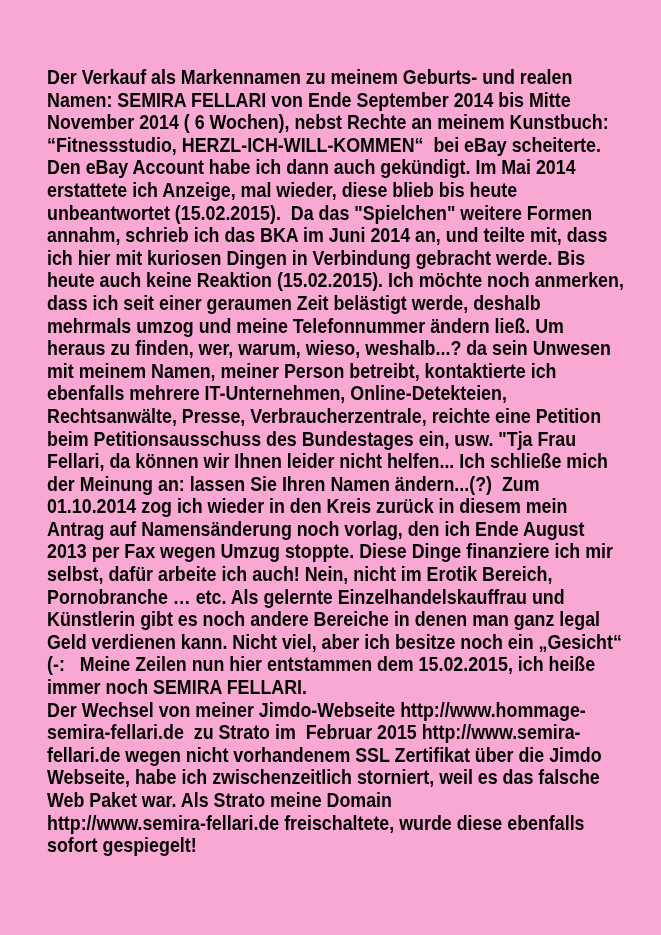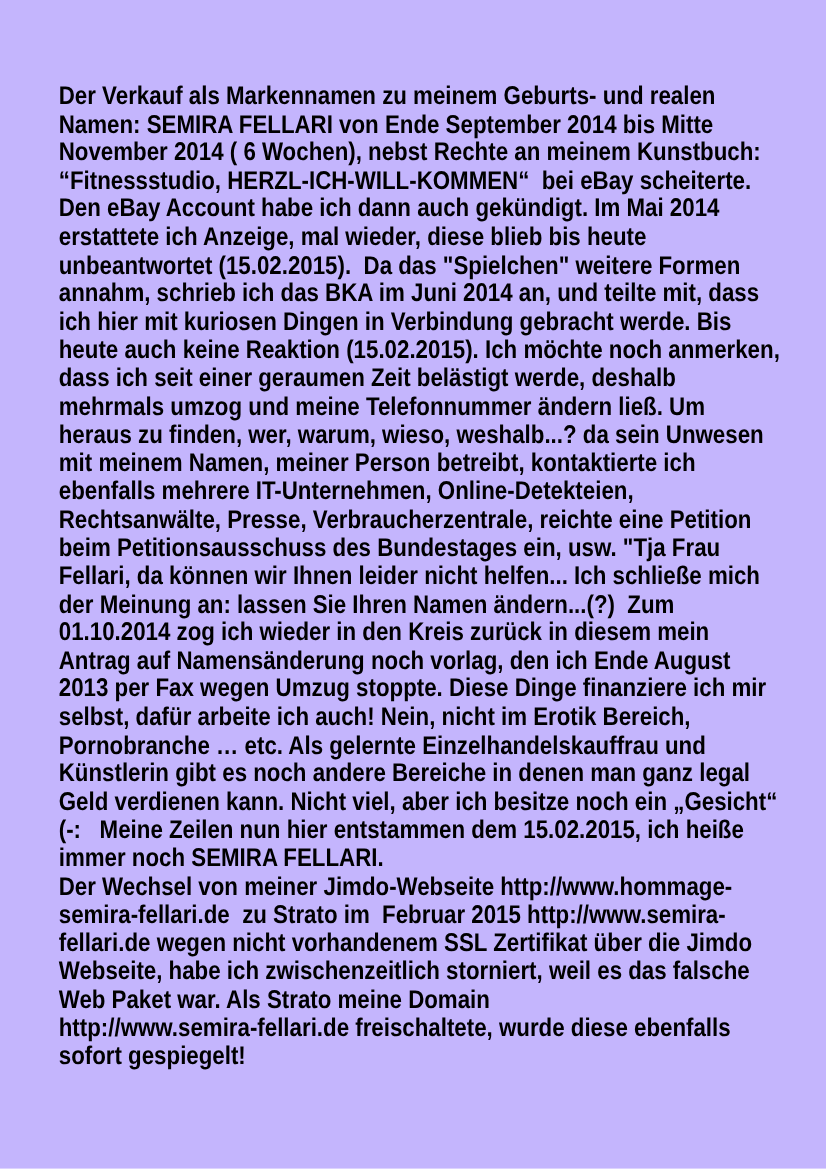--- a/index.html
+++ b/index.html
@@ -4,21 +4,21 @@
 <style>
   html, body {
     margin: 0;
     padding: 0;
     background: #ffffff;
   }
   .page {
     position: relative;
     width: 661px;
     height: 935px;
-    background: #c4b5fd;
+    background: #f9a8d4;
     overflow: hidden;
     font-family: "Liberation Sans", sans-serif;
   }
   .text-block {
     position: absolute;
     left: 47px;
     top: 66px;
     width: 700px;
     transform: scaleX(0.87);
     transform-origin: 0 0;

